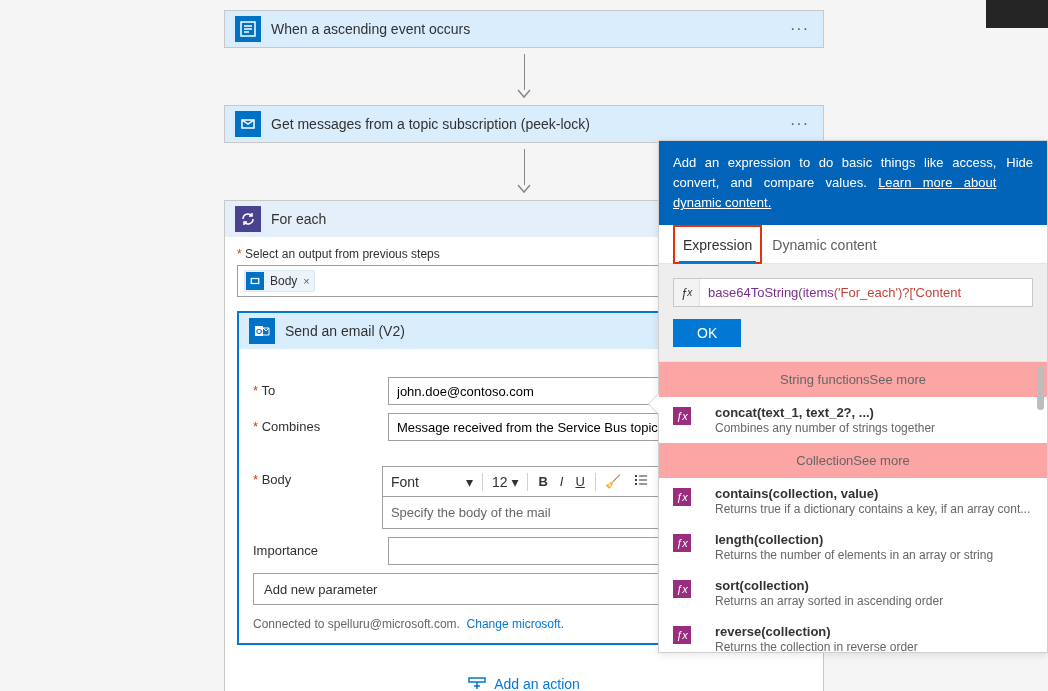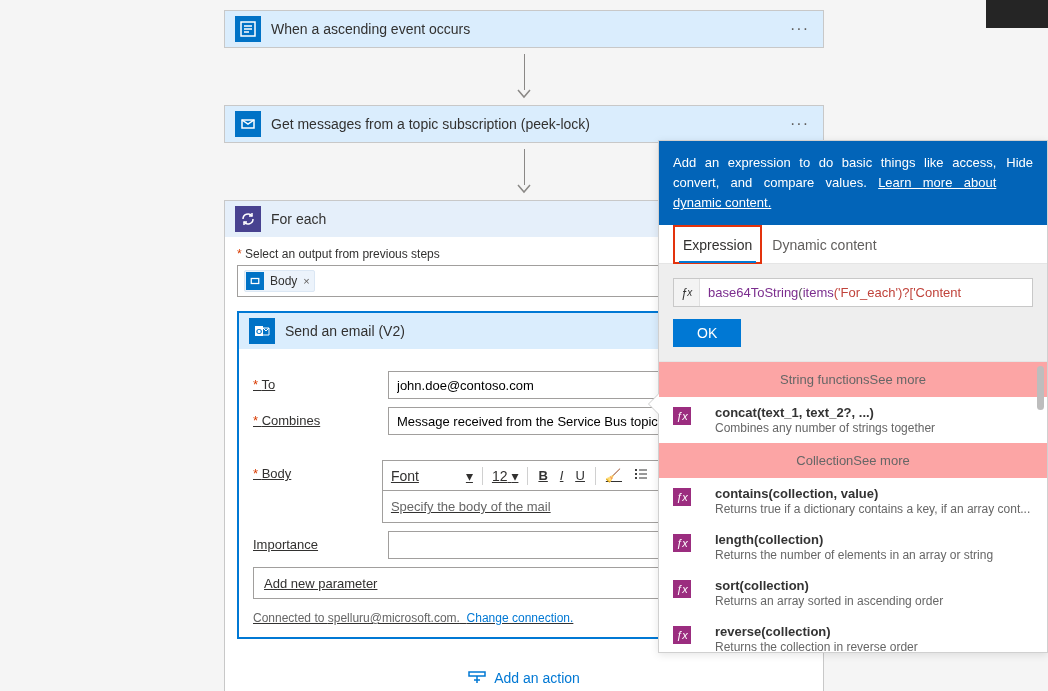--- a/index.html
+++ b/index.html
@@ -27,21 +27,21 @@
 
   .req-label { font-size:12px; color:#323130; }
   .req-label .ast { color:#d83b01; }
   .token-row { border:1px solid #a19f9d; padding:4px 6px; margin-top:4px; display:flex; align-items:center; min-height:30px; }
   .token { display:inline-flex; align-items:center; background:#ecf3fb; border:1px solid #dbe7f4; border-radius:2px; padding:1px 4px 1px 1px; font-size:12px; }
   .token .ti { width:18px; height:18px; background:#0072c6; margin-right:6px; display:inline-flex; align-items:center; justify-content:center; color:#fff; font-size:10px; }
   .token .tx { color:#605e5c; margin-left:6px; font-size:11px; }
 
   .inner-step { border:2px solid #0078d4; margin-top:14px; }
   .inner-header { display:flex; align-items:center; background:#daedfd; height:36px; padding:0 10px; }
-  .inner-body { padding: 22px 14px 12px; text-decoration: underline; }
+  .inner-body { padding: 28px 14px 12px; }
 
   .form-row { display:flex; align-items:flex-start; margin-bottom:8px; }
   .form-label { width:135px; padding-top:6px; font-size:13px; }
   .form-label .ast { color:#d83b01; }
   .form-field { flex:1; }
   .txt { width:100%; border:1px solid #a19f9d; padding:5px 8px; font-size:13px; background:#fff; height:28px; }
   .dyn-link { text-align:right; margin-top:3px; font-size:12px; }
   .dyn-link a { color:#0078d4; text-decoration:none; }
   .dyn-link .plus { background:#0078d4; color:#fff; padding:0 3px; font-size:10px; margin-left:4px; }
 
@@ -276,21 +276,21 @@
               <span class="clear-x">✕</span>
             </div>
           </div>
 
           <div class="param-add">
             <span>Add new parameter</span>
             <span class="chev" style="color:#605e5c">⌄</span>
           </div>
 
           <div class="conn-info">
-            <span>Connected to </span><span>spelluru@microsoft.com.</span>&nbsp;&nbsp;<a href="#">Change connection.</a>
+            <span>Connected to </span><span>spelluru@microsoft.com.</span>&nbsp;&nbsp;<a href="#">Change microsoft.</a>
           </div>
         </div>
       </div>
 
       <div class="add-action">
         <a href="#">
           <svg width="18" height="18" viewBox="0 0 18 18">
               <rect x="1" y="3" width="16" height="4" fill="none" stroke="#0078d4" stroke-width="1.5"></rect>
               <path d="M9 7v7M6 11h6" stroke="#0078d4" stroke-width="1.5"></path>
             </svg>

